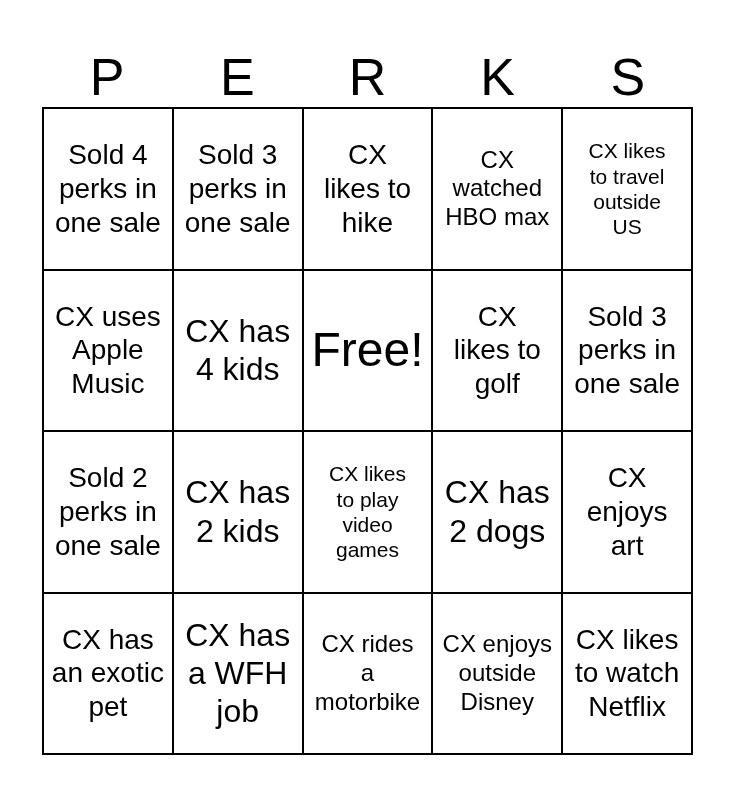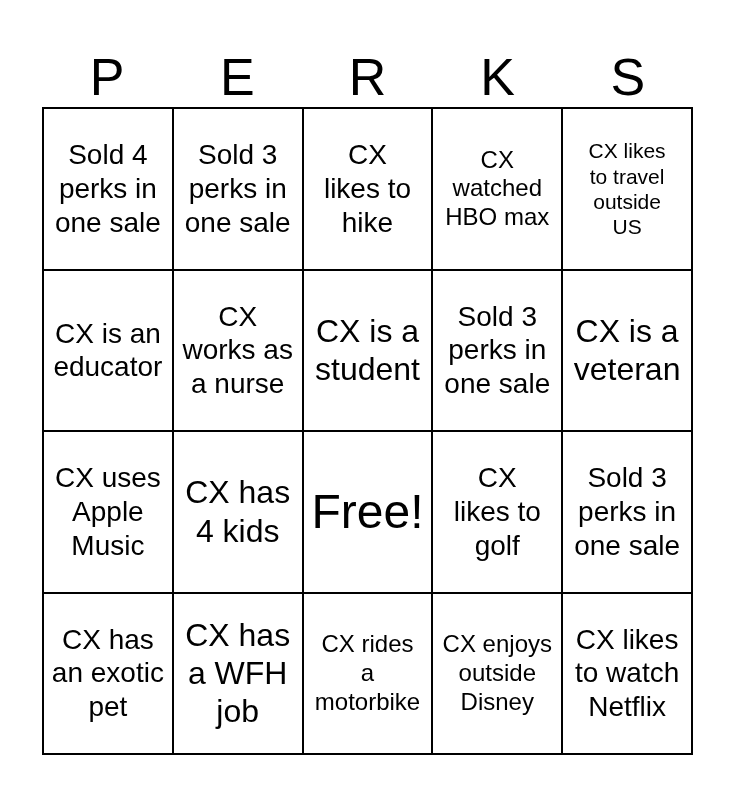--- a/index.html
+++ b/index.html
@@ -97,64 +97,66 @@
           </td>
         <td class="cell">
             <span class="cell-text" data-size="xs">CX likes
 to travel
 outside
 US</span>
           </td>
       </tr>
       <tr>
         <td class="cell">
-            <span class="cell-text" data-size="md">CX is an
-educator</span>
-          </td>
-        <td class="cell">
-            <span class="cell-text" data-size="md">CX
-works as
-a nurse</span>
-          </td>
-        <td class="cell">
-            <span class="cell-text" data-size="lg">CX is a
-student</span>
-          </td>
-        <td class="cell">
-            <span class="cell-text" data-size="md">Sold 3
-perks in
-one sale</span>
-          </td>
-        <td class="cell">
-            <span class="cell-text" data-size="lg">CX is a
-veteran</span>
-          </td>
-      </tr>
-      <tr>
-        <td class="cell">
             <span class="cell-text" data-size="md">CX uses
 Apple
 Music</span>
           </td>
         <td class="cell">
             <span class="cell-text" data-size="lg">CX has
 4 kids</span>
           </td>
         <td class="cell">
             <span class="cell-text" data-size="xl">Free!</span>
           </td>
         <td class="cell">
             <span class="cell-text" data-size="md">CX
 likes to
 golf</span>
           </td>
         <td class="cell">
             <span class="cell-text" data-size="md">Sold 3
 perks in
 one sale</span>
+          </td>
+      </tr>
+      <tr>
+        <td class="cell">
+            <span class="cell-text" data-size="md">Sold 2
+perks in
+one sale</span>
+          </td>
+        <td class="cell">
+            <span class="cell-text" data-size="lg">CX has
+2 kids</span>
+          </td>
+        <td class="cell">
+            <span class="cell-text" data-size="xs">CX likes
+to play
+video
+games</span>
+          </td>
+        <td class="cell">
+            <span class="cell-text" data-size="lg">CX has
+2 dogs</span>
+          </td>
+        <td class="cell">
+            <span class="cell-text" data-size="md">CX
+enjoys
+art</span>
           </td>
       </tr>
       <tr>
         <td class="cell">
             <span class="cell-text" data-size="md">CX has
 an exotic
 pet</span>
           </td>
         <td class="cell">
             <span class="cell-text" data-size="lg">CX has

